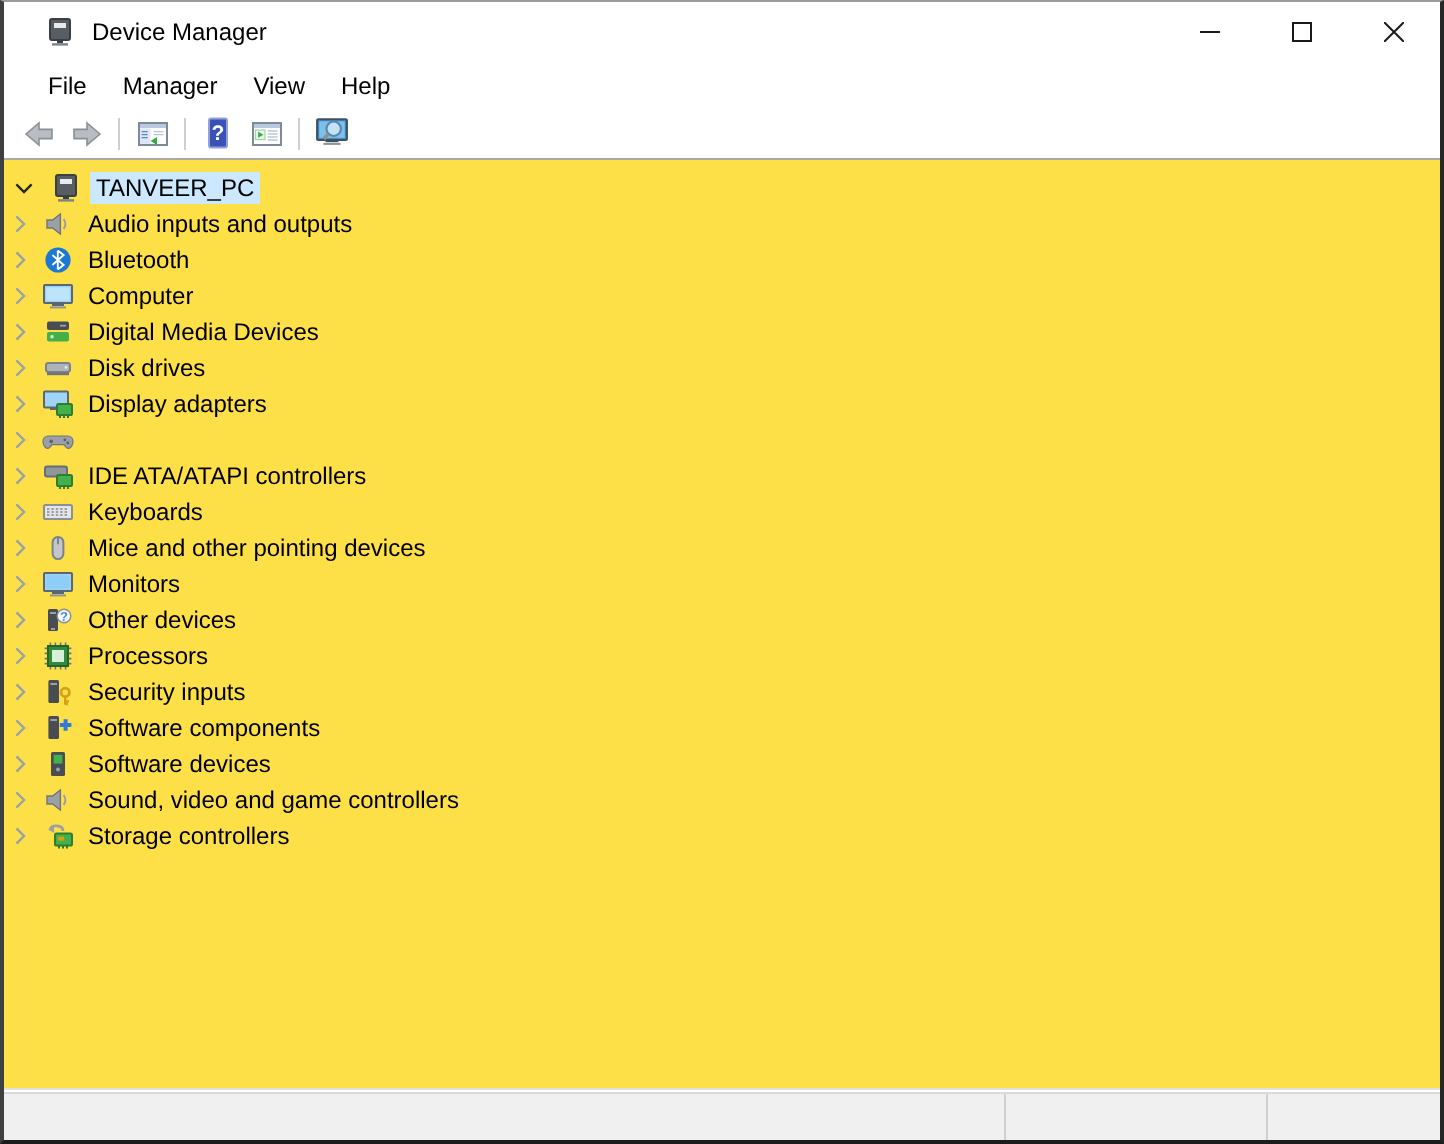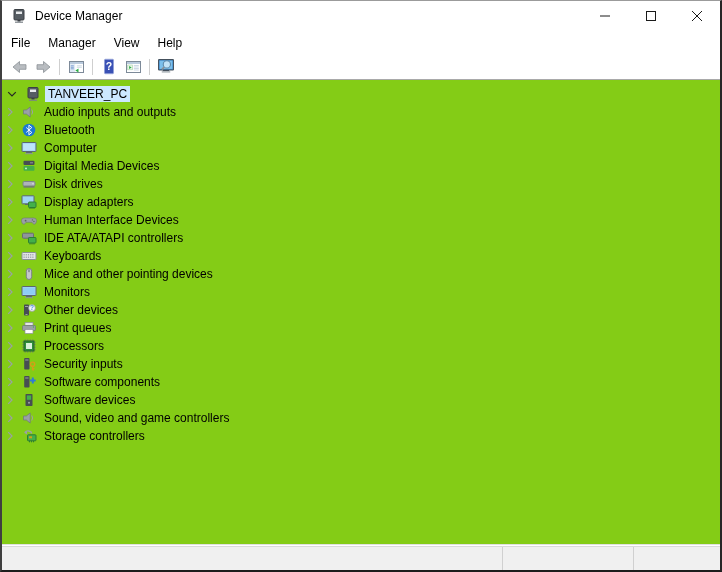--- a/index.html
+++ b/index.html
@@ -11,37 +11,37 @@
     display:flex; flex-direction:column;
     background:#fff;
     border-top:1px solid #9b9b9b;
     border-left:2px solid #3f3f3f;
     border-right:2px solid #262626;
     border-bottom:2px solid #1c1c1c;
     overflow:hidden;
   }
 
   
-  .titlebar { height:30px; flex:0 0 30px; display:flex; align-items:center; background:#fff; }
+  .titlebar { height:30px; flex:0 0 30px; display:flex; align-items:center; background:#fff;margin-left:11px; }
   .titlebar .app-icon { width:16px; height:16px; margin-left:9px; flex:0 0 16px; }
   .titlebar .title { font-size:12px; color:#000; margin-left:8px; white-space:nowrap; }
   .win-controls { margin-left:auto; display:flex; height:100%; }
   .win-btn { width:46px; height:100%; display:flex; align-items:center; justify-content:center; cursor:default; }
 
   
-  .menubar { height:23px; flex:0 0 23px; display:flex; align-items:stretch; padding-left:0; background:#fff; }
+  .menubar { height:23px; flex:0 0 23px; display:flex; align-items:stretch; padding-left:13px; background:#fff; }
   .menu-item { font-size:12px; color:#000; display:flex; align-items:center; padding:0 9px; cursor:default; }
 
   
   .toolbar { height:26px; flex:0 0 26px; display:flex; align-items:center; padding-left:5px; background:#fff; border-bottom:1px solid #a9a9a9; }
   .tb-btn { width:22px; height:22px; display:flex; align-items:center; justify-content:center; margin:0 1px; }
   .tb-sep { width:1px; height:16px; background:#cfcfcf; margin:0 4px; }
 
   
-  .content { flex:1 1 auto; background:#84cc16; overflow:hidden; padding-top:5px; }
+  .content { flex:1 1 auto; background:#fde047; overflow:hidden; padding-top:5px; }
   .tree-row { height:18px; display:flex; align-items:center; cursor:default; white-space:nowrap; }
   .tree-row .chevron { width:16px; height:16px; flex:0 0 16px; display:flex; align-items:center; justify-content:center; }
   .tree-row .tree-icon { width:16px; height:16px; flex:0 0 16px; display:flex; align-items:center; justify-content:center; }
   .tree-row .tree-label { font-size:12px; color:#000; padding:1px 3px; margin-left:4px; }
   .tree-row.root { padding-left:2px; }
   .tree-row.root .tree-icon { margin-left:5px; }
   .tree-row.child { }
   .tree-row.child .tree-icon { margin-left:3px; }
   .tree-label.selected { background:#cce8ff; }
 
@@ -281,21 +281,20 @@
             </svg>
           </span>
           <span class="tree-icon">
             <svg width="16" height="16" viewBox="0 0 16 16">
               <path d="M3 6h10a2.6 2.6 0 0 1 2.5 2.6c0 1.8-1.1 3.6-2.3 3.6-.9 0-1.6-1-2.2-1.9H5c-.6.9-1.3 1.9-2.2 1.9C1.6 12.2.5 10.4.5 8.6A2.6 2.6 0 0 1 3 6z" fill="#9aa0a6" stroke="#6f757b" stroke-width=".6"></path>
               <circle cx="4.6" cy="8.7" r=".9" fill="#5b6166"></circle>
               <circle cx="11.4" cy="7.9" r=".7" fill="#5b6166"></circle>
               <circle cx="12.9" cy="9.5" r=".7" fill="#5b6166"></circle>
             </svg>
           </span>
-          <span class="tree-label">Human Interface Devices</span>
         </div>
         <div class="tree-row child">
           <span class="chevron">
             <svg width="16" height="16" viewBox="0 0 16 16">
               <path d="M6.2 4.2l3.8 3.8-3.8 3.8" fill="none" stroke="#9aa0a6" stroke-width="1.2"></path>
             </svg>
           </span>
           <span class="tree-icon">
             <svg width="16" height="16" viewBox="0 0 16 16">
               <rect x="1.5" y="3.2" width="11" height="5" rx="1" fill="#8f969c" stroke="#676d73"></rect>
@@ -359,36 +358,20 @@
           <span class="tree-icon">
             <svg width="16" height="16" viewBox="0 0 16 16">
               <rect x="3" y="2.5" width="5" height="11" rx=".8" fill="#474d53"></rect>
               <rect x="4" y="4" width="3" height="1" fill="#9aa0a6"></rect>
               <rect x="4.5" y="12" width="2" height="1" fill="#9aa0a6"></rect>
               <circle cx="11" cy="6" r="3.4" fill="#f4f6f8" stroke="#8a9096" stroke-width=".7"></circle>
               <text x="11" y="8.4" font-size="6.5" font-weight="bold" text-anchor="middle" fill="#4a90d9" font-family="Liberation Sans, sans-serif">?</text>
             </svg>
           </span>
           <span class="tree-label">Other devices</span>
-        </div>
-        <div class="tree-row child">
-          <span class="chevron">
-            <svg width="16" height="16" viewBox="0 0 16 16">
-              <path d="M6.2 4.2l3.8 3.8-3.8 3.8" fill="none" stroke="#9aa0a6" stroke-width="1.2"></path>
-            </svg>
-          </span>
-          <span class="tree-icon">
-            <svg width="16" height="16" viewBox="0 0 16 16">
-              <rect x="4" y="2.5" width="8" height="3" fill="#e3e5e7" stroke="#8a9096" stroke-width=".7"></rect>
-              <rect x="1.5" y="5.5" width="13" height="5" rx="1" fill="#9aa0a6" stroke="#6f757b" stroke-width=".7"></rect>
-              <rect x="4" y="9.5" width="8" height="4" fill="#fff" stroke="#8a9096" stroke-width=".7"></rect>
-              <circle cx="12.5" cy="7" r=".7" fill="#43b049"></circle>
-            </svg>
-          </span>
-          <span class="tree-label">Print queues</span>
         </div>
         <div class="tree-row child">
           <span class="chevron">
             <svg width="16" height="16" viewBox="0 0 16 16">
               <path d="M6.2 4.2l3.8 3.8-3.8 3.8" fill="none" stroke="#9aa0a6" stroke-width="1.2"></path>
             </svg>
           </span>
           <span class="tree-icon">
             <svg width="16" height="16" viewBox="0 0 16 16">
               <path d="M4.2 1.3v2M6.7 1.3v2M9.3 1.3v2M11.8 1.3v2M4.2 12.7v2M6.7 12.7v2M9.3 12.7v2M11.8 12.7v2M1.3 4.2h2M1.3 6.7h2M1.3 9.3h2M1.3 11.8h2M12.7 4.2h2M12.7 6.7h2M12.7 9.3h2M12.7 11.8h2" stroke="#6f757b" stroke-width=".8"></path>

